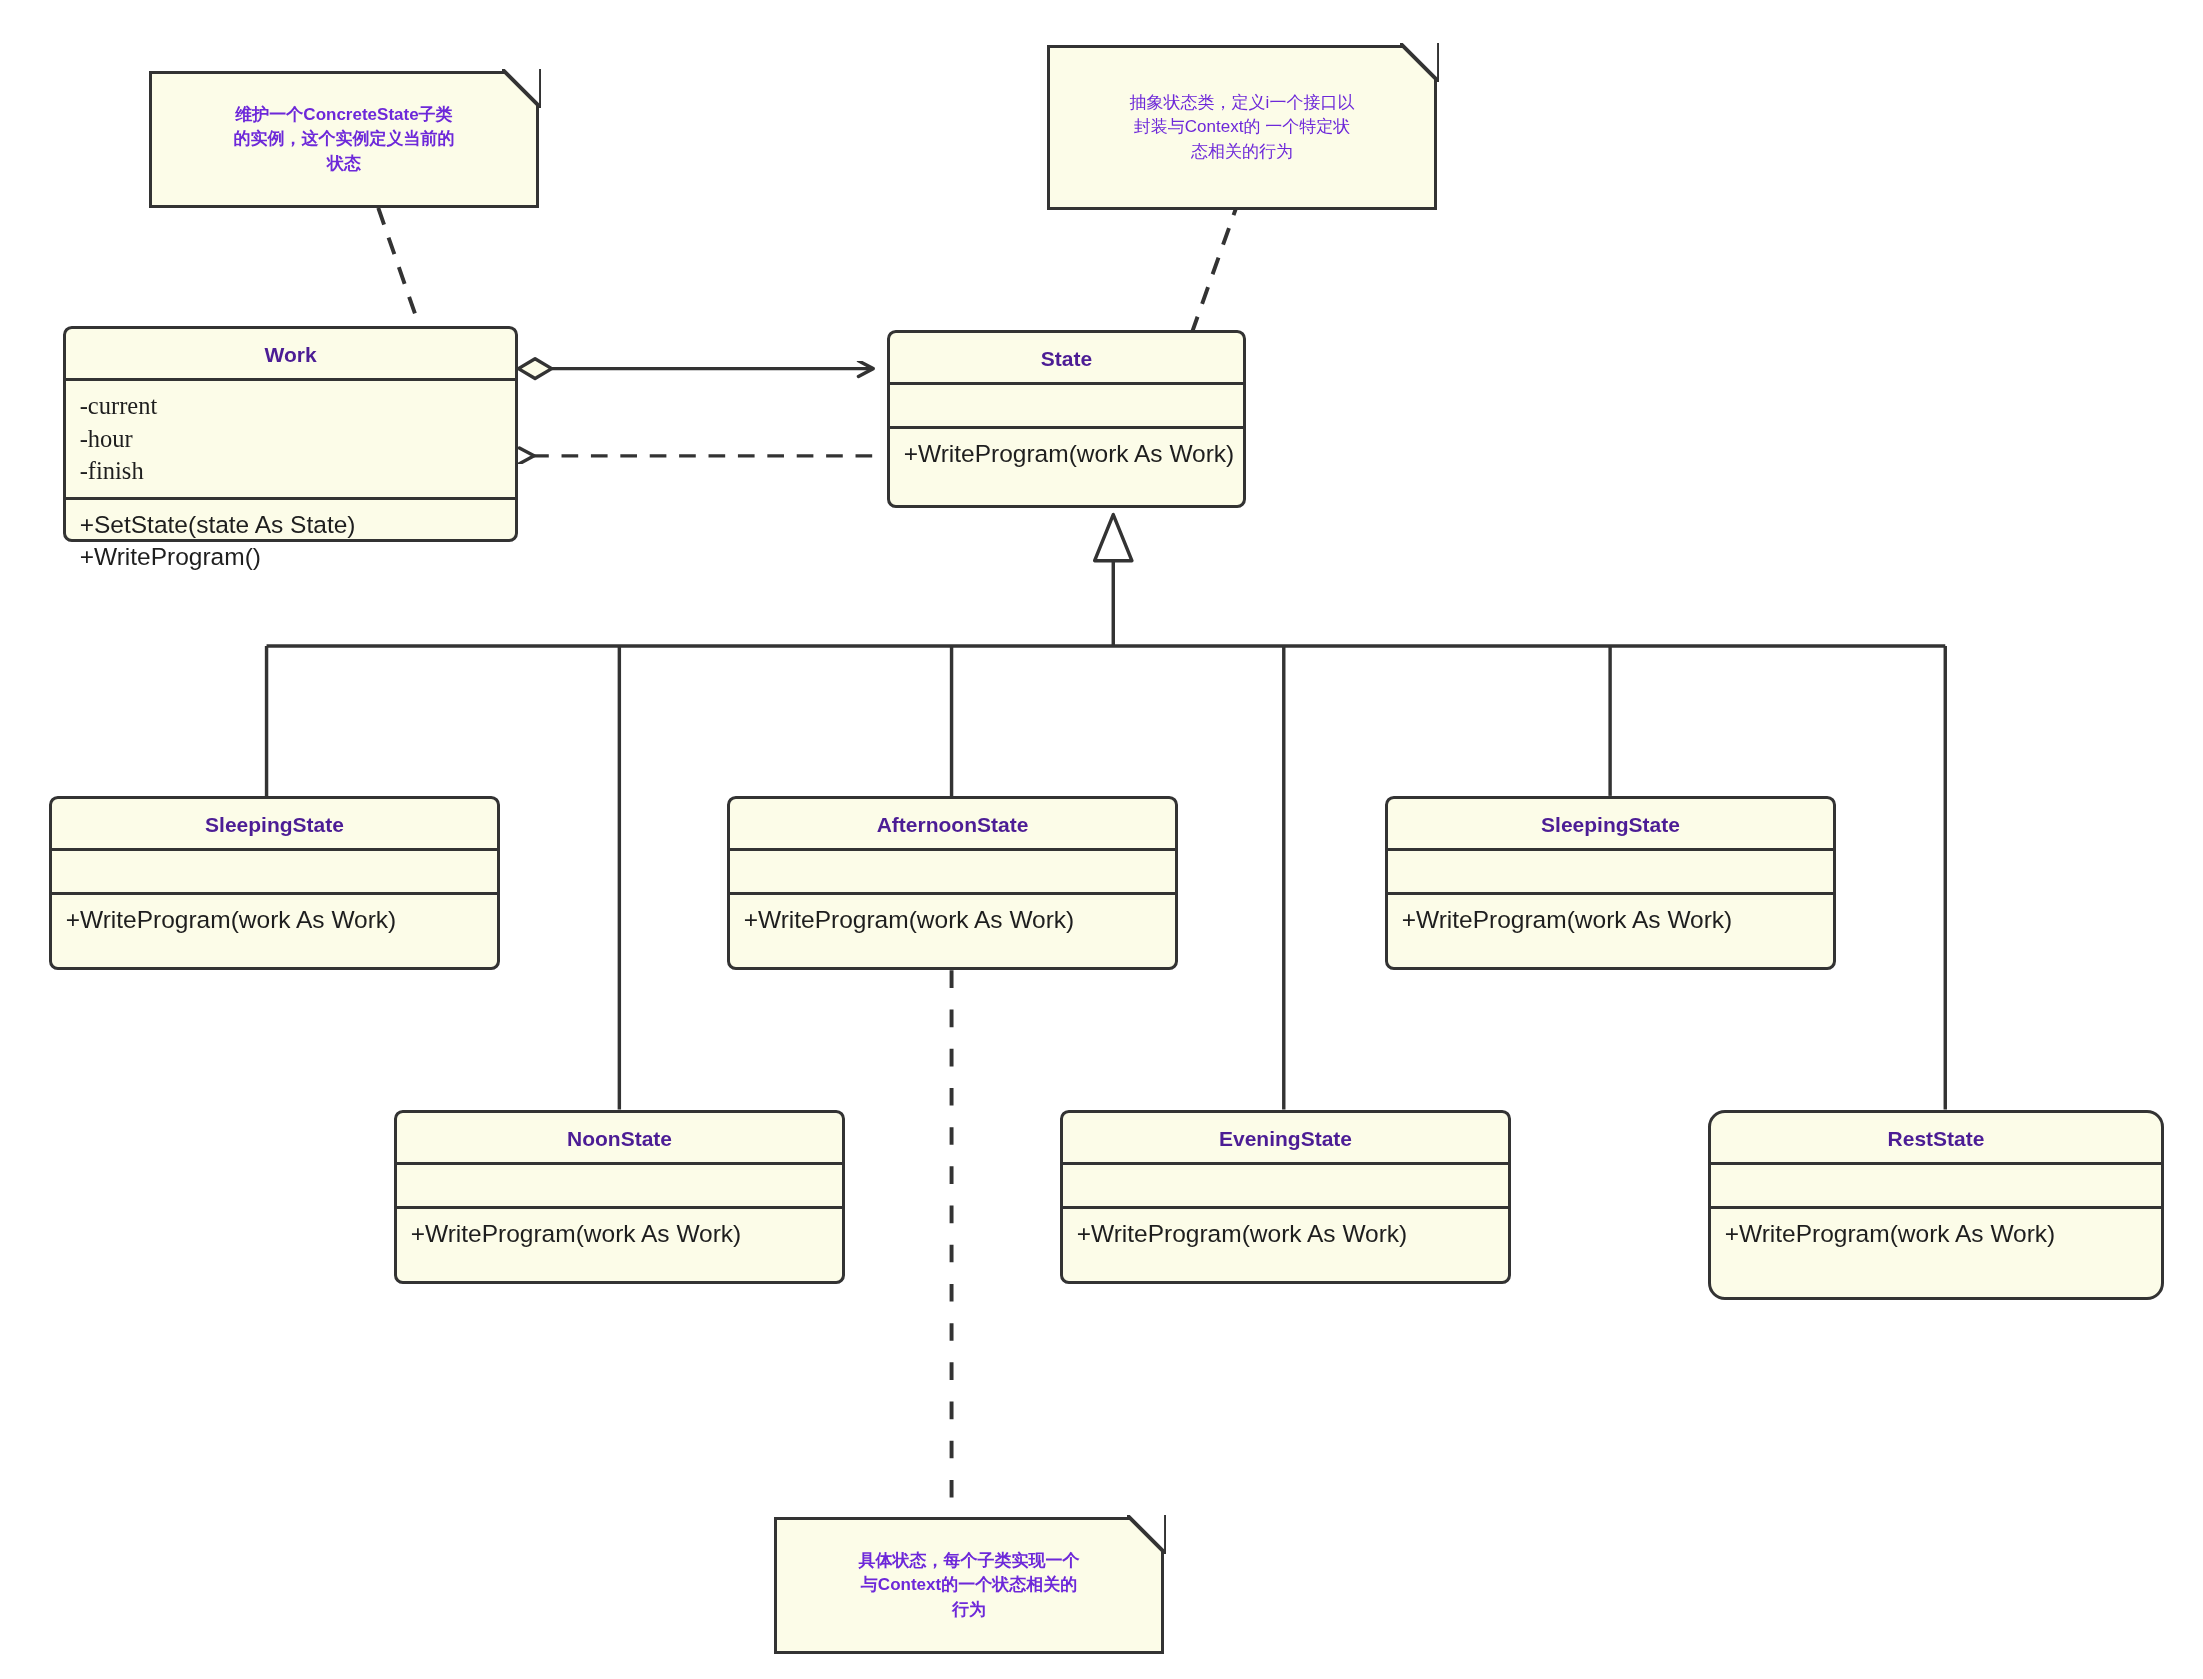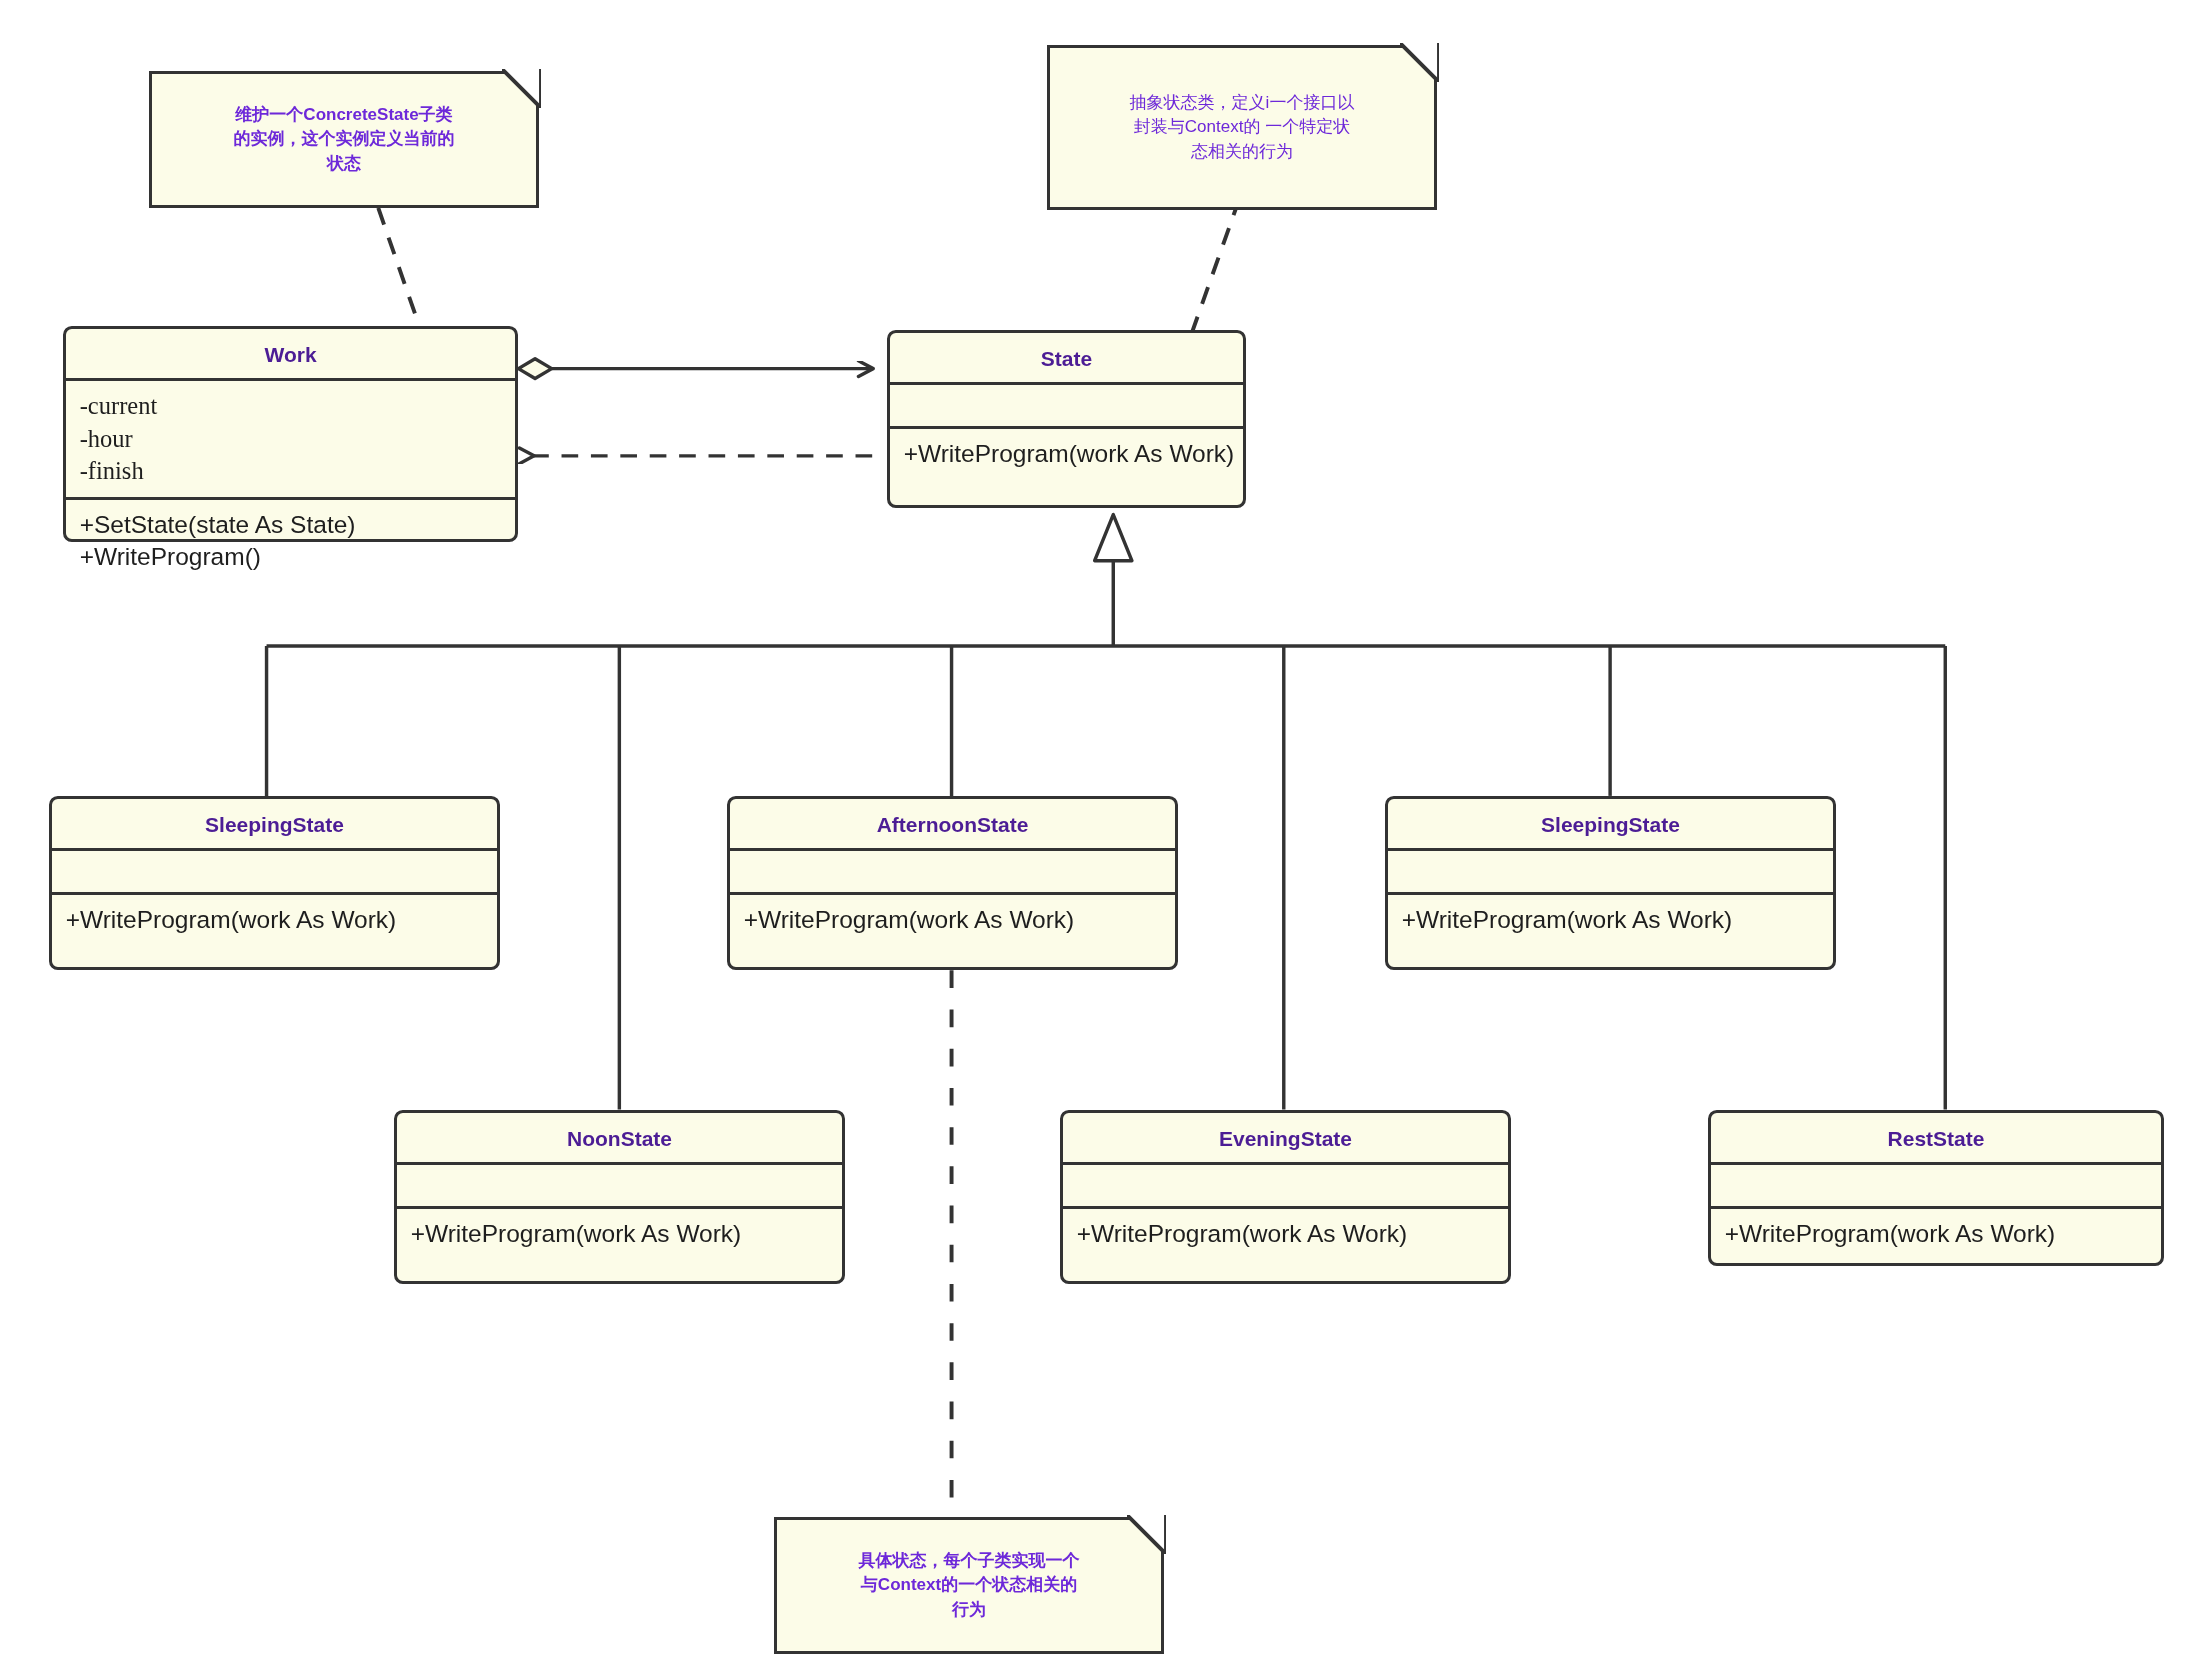--- a/index.html
+++ b/index.html
@@ -249,21 +249,21 @@
   </div>
 
   <div class="uml-class" id="eveningstate" style="left:1060px; top:1110px; width:451px; height:174px;">
     <div class="cls-name">EveningState</div>
     <div class="cls-attrs empty"></div>
     <div class="cls-ops">
       <div class="row">+WriteProgram(work As Work)</div>
     </div>
   </div>
 
-  <div class="uml-class" id="reststate" style="left:1708px; top:1110px; width:456px; height:156px;">
+  <div class="uml-class" id="reststate" style="left:1708px; top:1110px; width:456px; height:190px;border-radius:17px;">
     <div class="cls-name">RestState</div>
     <div class="cls-attrs empty"></div>
     <div class="cls-ops">
       <div class="row">+WriteProgram(work As Work)</div>
     </div>
   </div>
 
 </div>
 
 

